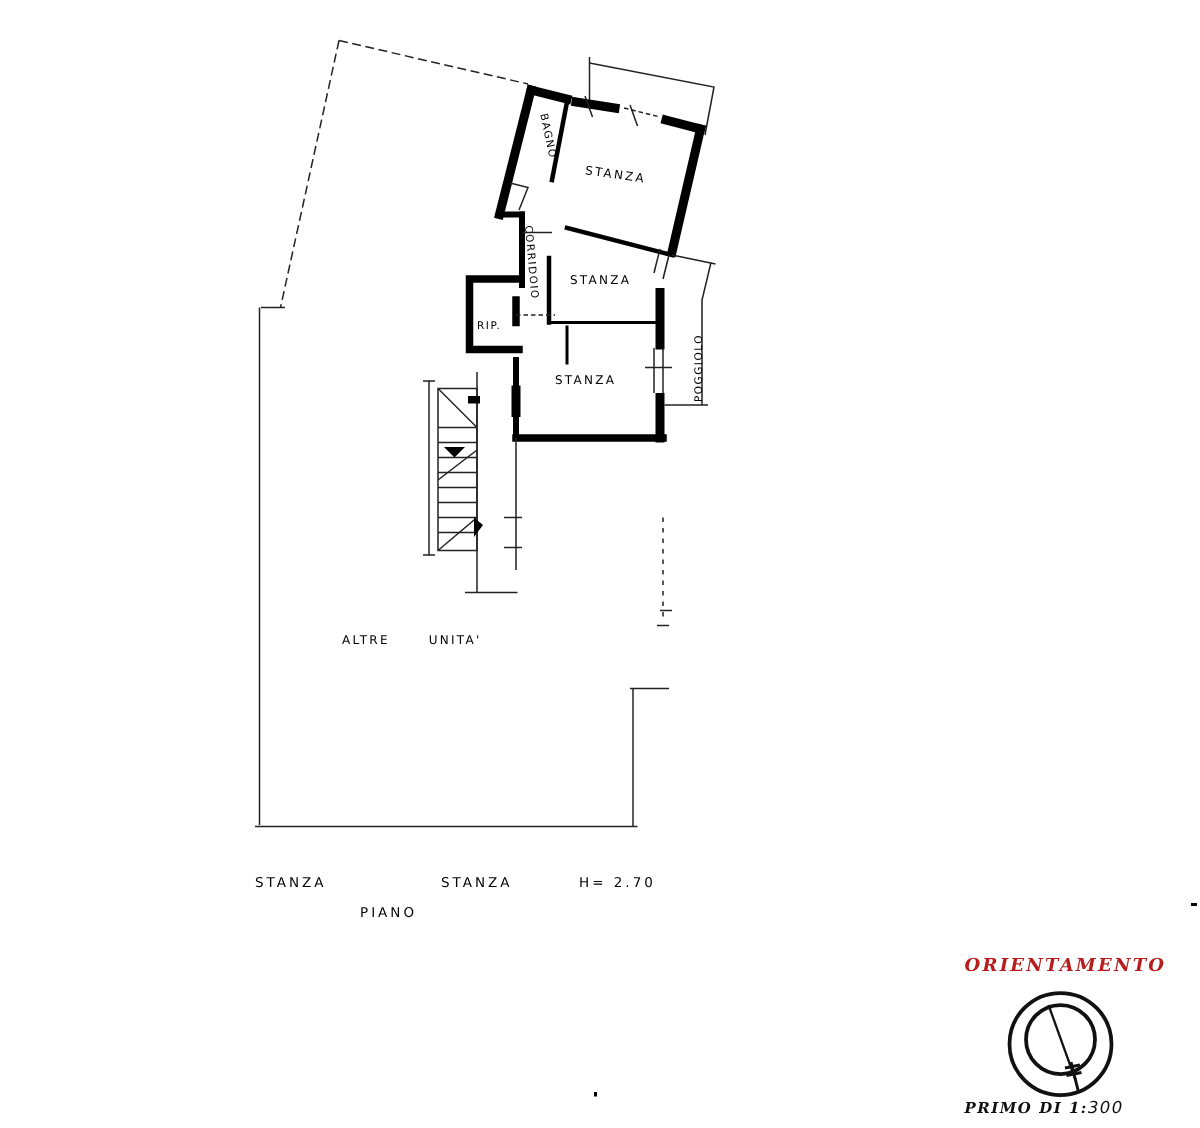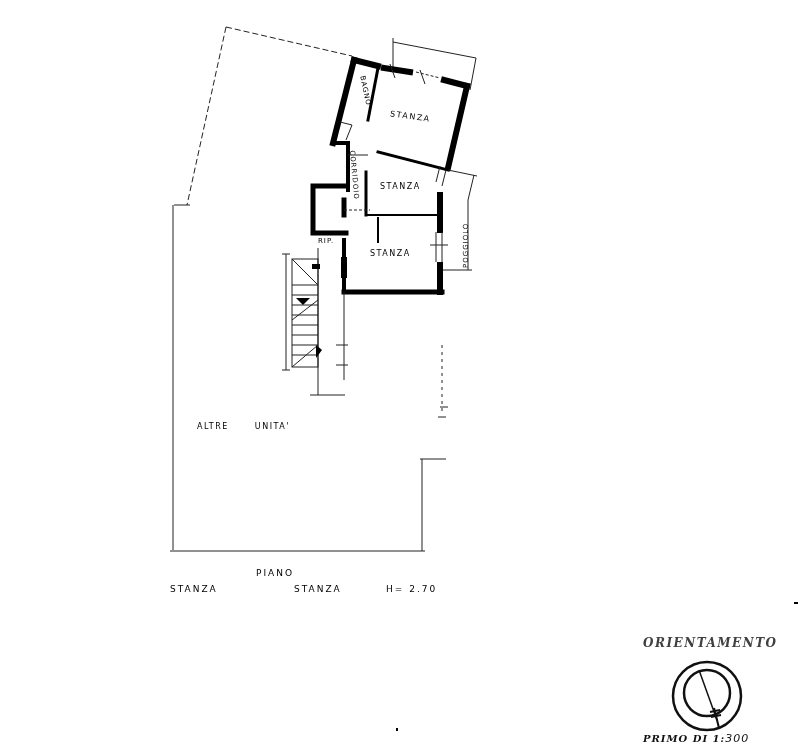--- a/index.html
+++ b/index.html
@@ -6,21 +6,21 @@
   body { width:800px; height:752px; position:relative; overflow:hidden;
          font-family:"Liberation Sans", sans-serif; color:#000; }
   #plan { position:absolute; left:0; top:0; width:800px; height:752px; }
   .lbl { position:absolute; font-family:"DejaVu Sans", sans-serif; font-size:8px;
          letter-spacing:1.5px; color:#000; white-space:nowrap; text-transform:uppercase; }
   .lbl-sm { font-size:7px; letter-spacing:1px; }
   .rot { transform-origin:left top; }
   .caption { position:absolute; font-family:"DejaVu Sans", sans-serif; font-size:9px;
              letter-spacing:2px; color:#000; white-space:nowrap; }
   .orient-title { position:absolute; font-family:"DejaVu Serif", serif; font-style:italic;
-                  font-weight:bold; font-size:12px; letter-spacing:1.5px; color:#404040; }
+                  font-weight:bold; font-size:12px; letter-spacing:1.5px; color:#b91c1c; }
   .scale-text { position:absolute; font-family:"DejaVu Serif", serif; font-style:italic;
                 font-weight:bold; font-size:10px; letter-spacing:1px; color:#111; white-space:nowrap; }
   .scale-text .num { font-family:"DejaVu Sans", sans-serif; font-style:italic; font-weight:normal; font-size:11px; }
 </style>
 </head>
 <body>
 
 <svg id="plan" viewBox="0 0 800 752" xmlns="http://www.w3.org/2000/svg">
 
   <g fill="none" stroke="#222" stroke-width="1">
@@ -130,26 +130,26 @@
 
   <rect x="794" y="602" width="4" height="2" fill="#000"></rect>
   <rect x="396" y="728" width="2" height="3" fill="#000"></rect>
 </svg>
 
 <div class="lbl lbl-sm rot" style="left:366px; top:75px; transform:rotate(78deg);">BAGNO</div>
 <div class="lbl lbl-sm rot" style="left:356px; top:150px; transform:rotate(85deg);">CORRIDOIO</div>
 <div class="lbl" style="left:390px; top:112px; transform:rotate(8deg);">STANZA</div>
 <div class="lbl" style="left:380px; top:182px;">STANZA</div>
 <div class="lbl" style="left:370px; top:249px;">STANZA</div>
-<div class="lbl lbl-sm" style="left:318px; top:213px;margin-top:24px;">RIP.</div>
+<div class="lbl lbl-sm" style="left:318px; top:213px;">RIP.</div>
 <div class="lbl lbl-sm rot" style="left:462px; top:208px; transform:rotate(-90deg) translateX(-60px); transform-origin:left top;">POGGIOLO</div>
 
-<div class="lbl" style="left:197px; top:422px; word-spacing:22px; font-size:8px;">ALTRE UNITA'</div>
+<div class="lbl" style="left:228px; top:422px; word-spacing:22px; font-size:8px;">ALTRE UNITA'</div>
 
 <div class="caption" style="left:170px; top:584px;">STANZA</div>
-<div class="caption" style="left:240px; top:568px;margin-left:16px;">PIANO</div>
+<div class="caption" style="left:240px; top:604px;">PIANO</div>
 <div class="caption" style="left:294px; top:584px;">STANZA</div>
 <div class="caption" style="left:386px; top:584px;">H= 2.70</div>
 
 <div class="orient-title" style="left:643px; top:636px;">ORIENTAMENTO</div>
 <div class="scale-text" style="left:643px; top:732px;">
   <span>PRIMO DI 1:</span><span class="num">300</span>
 </div>
 
 </body></html>

